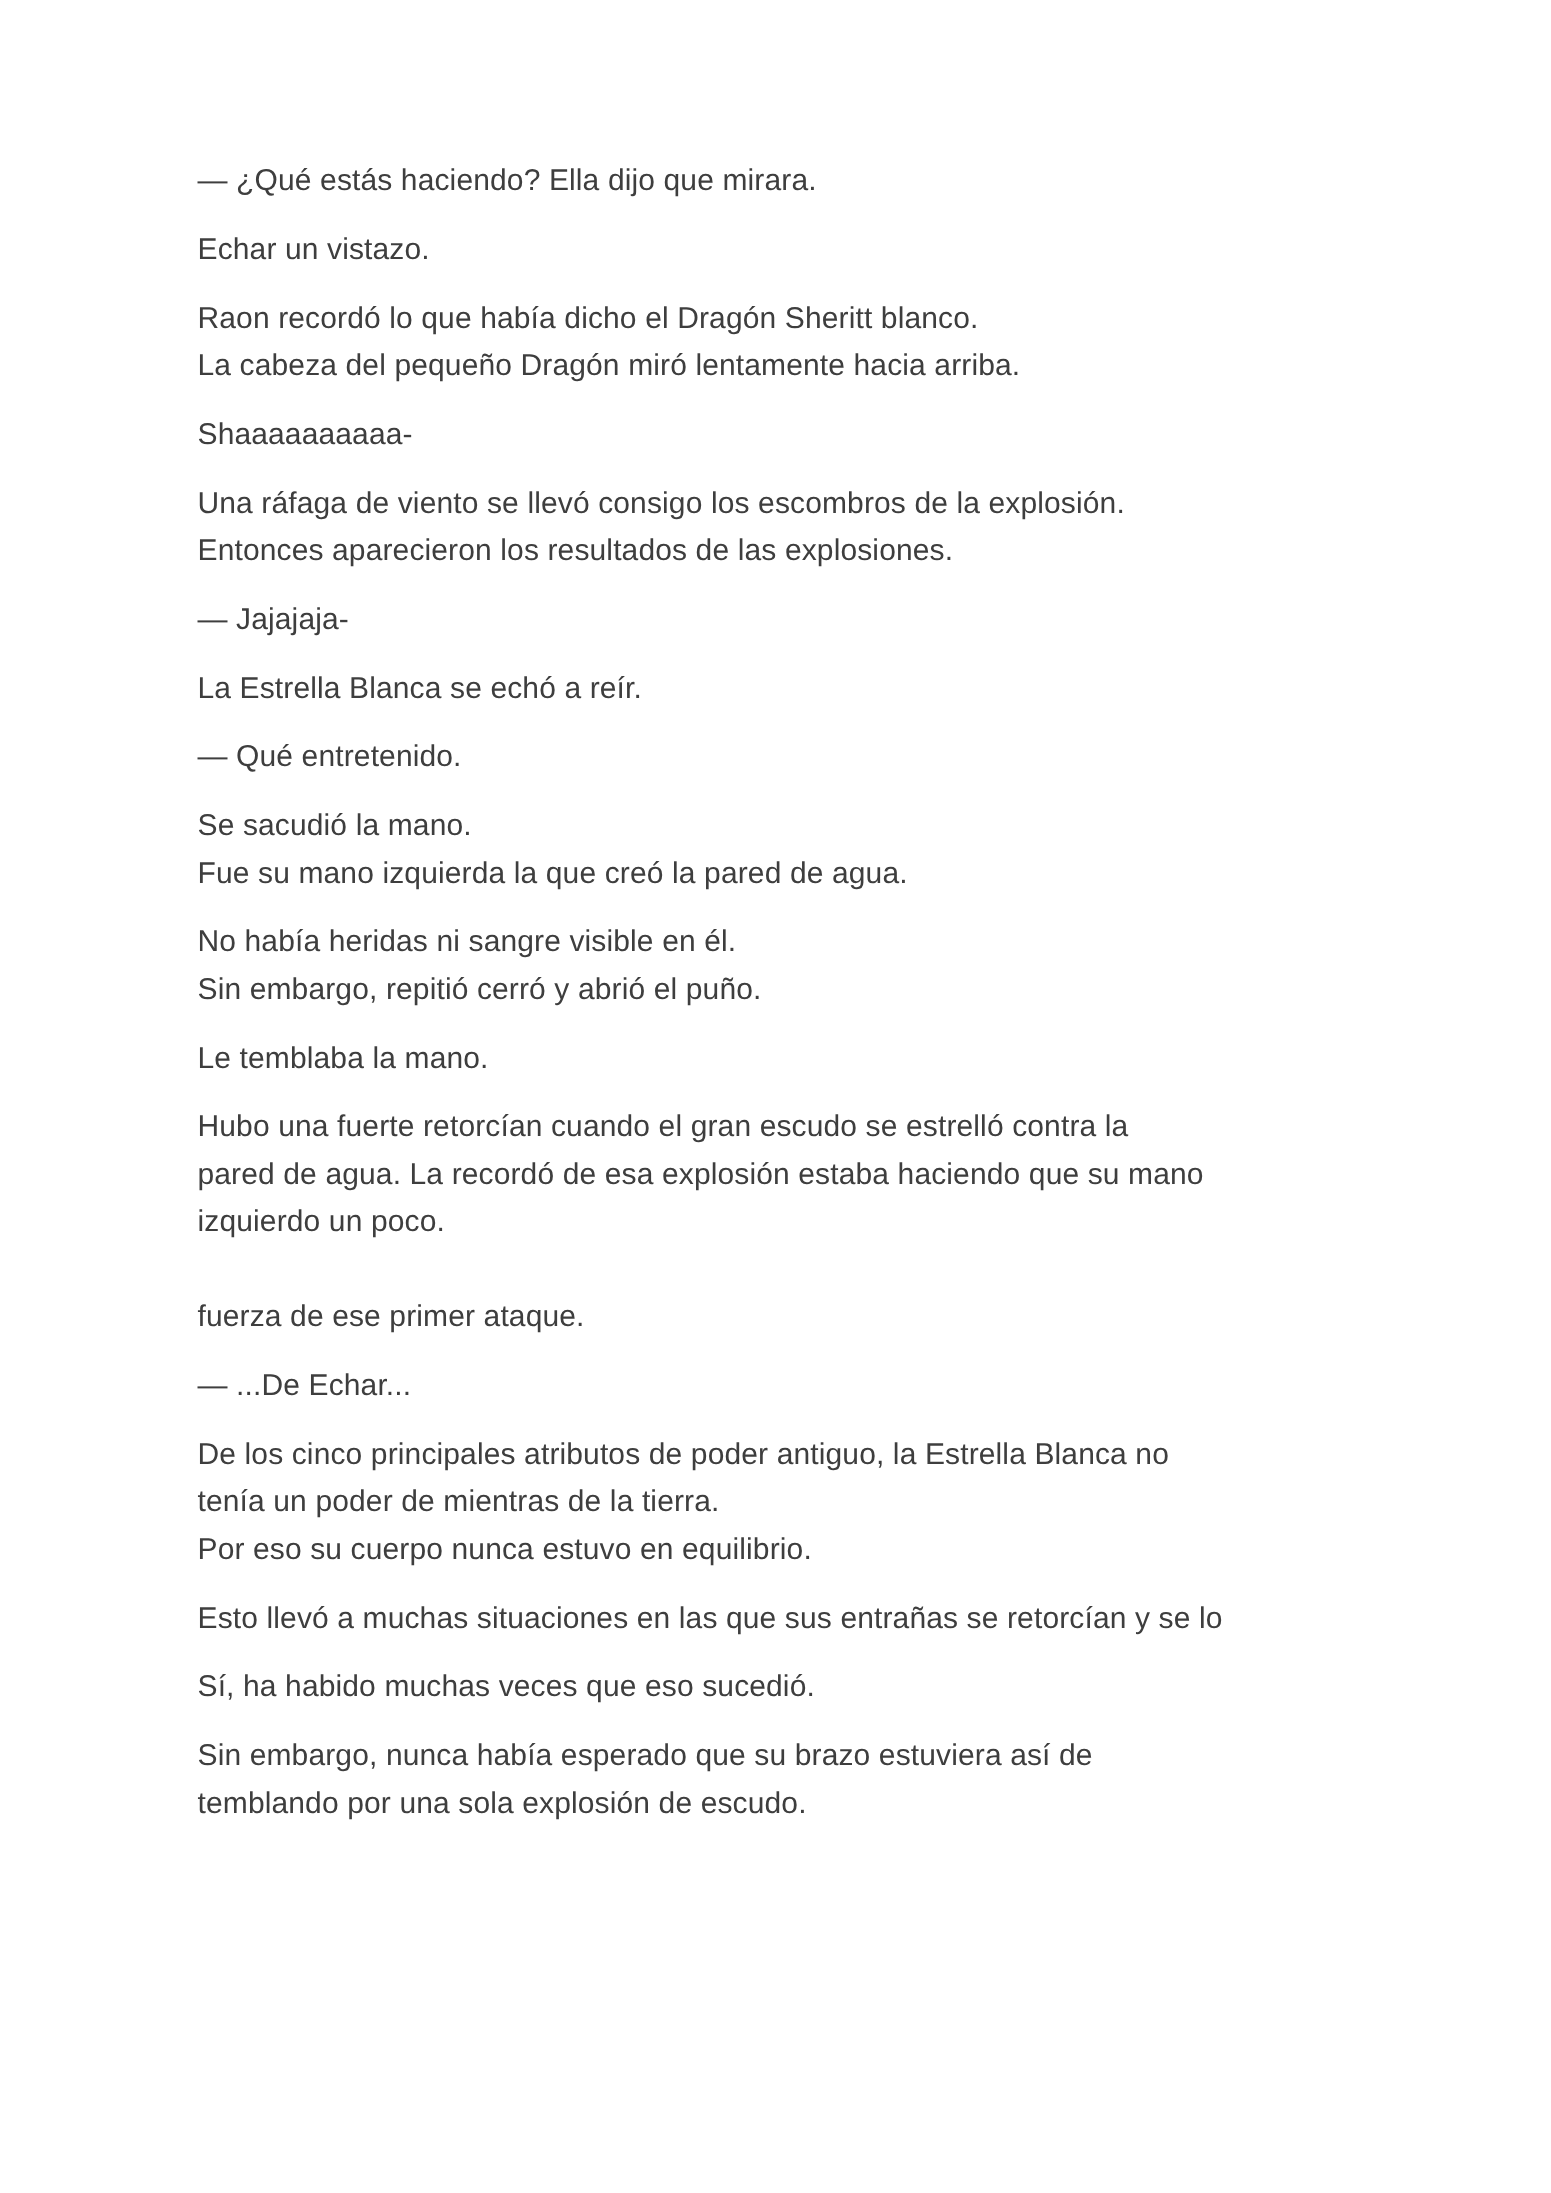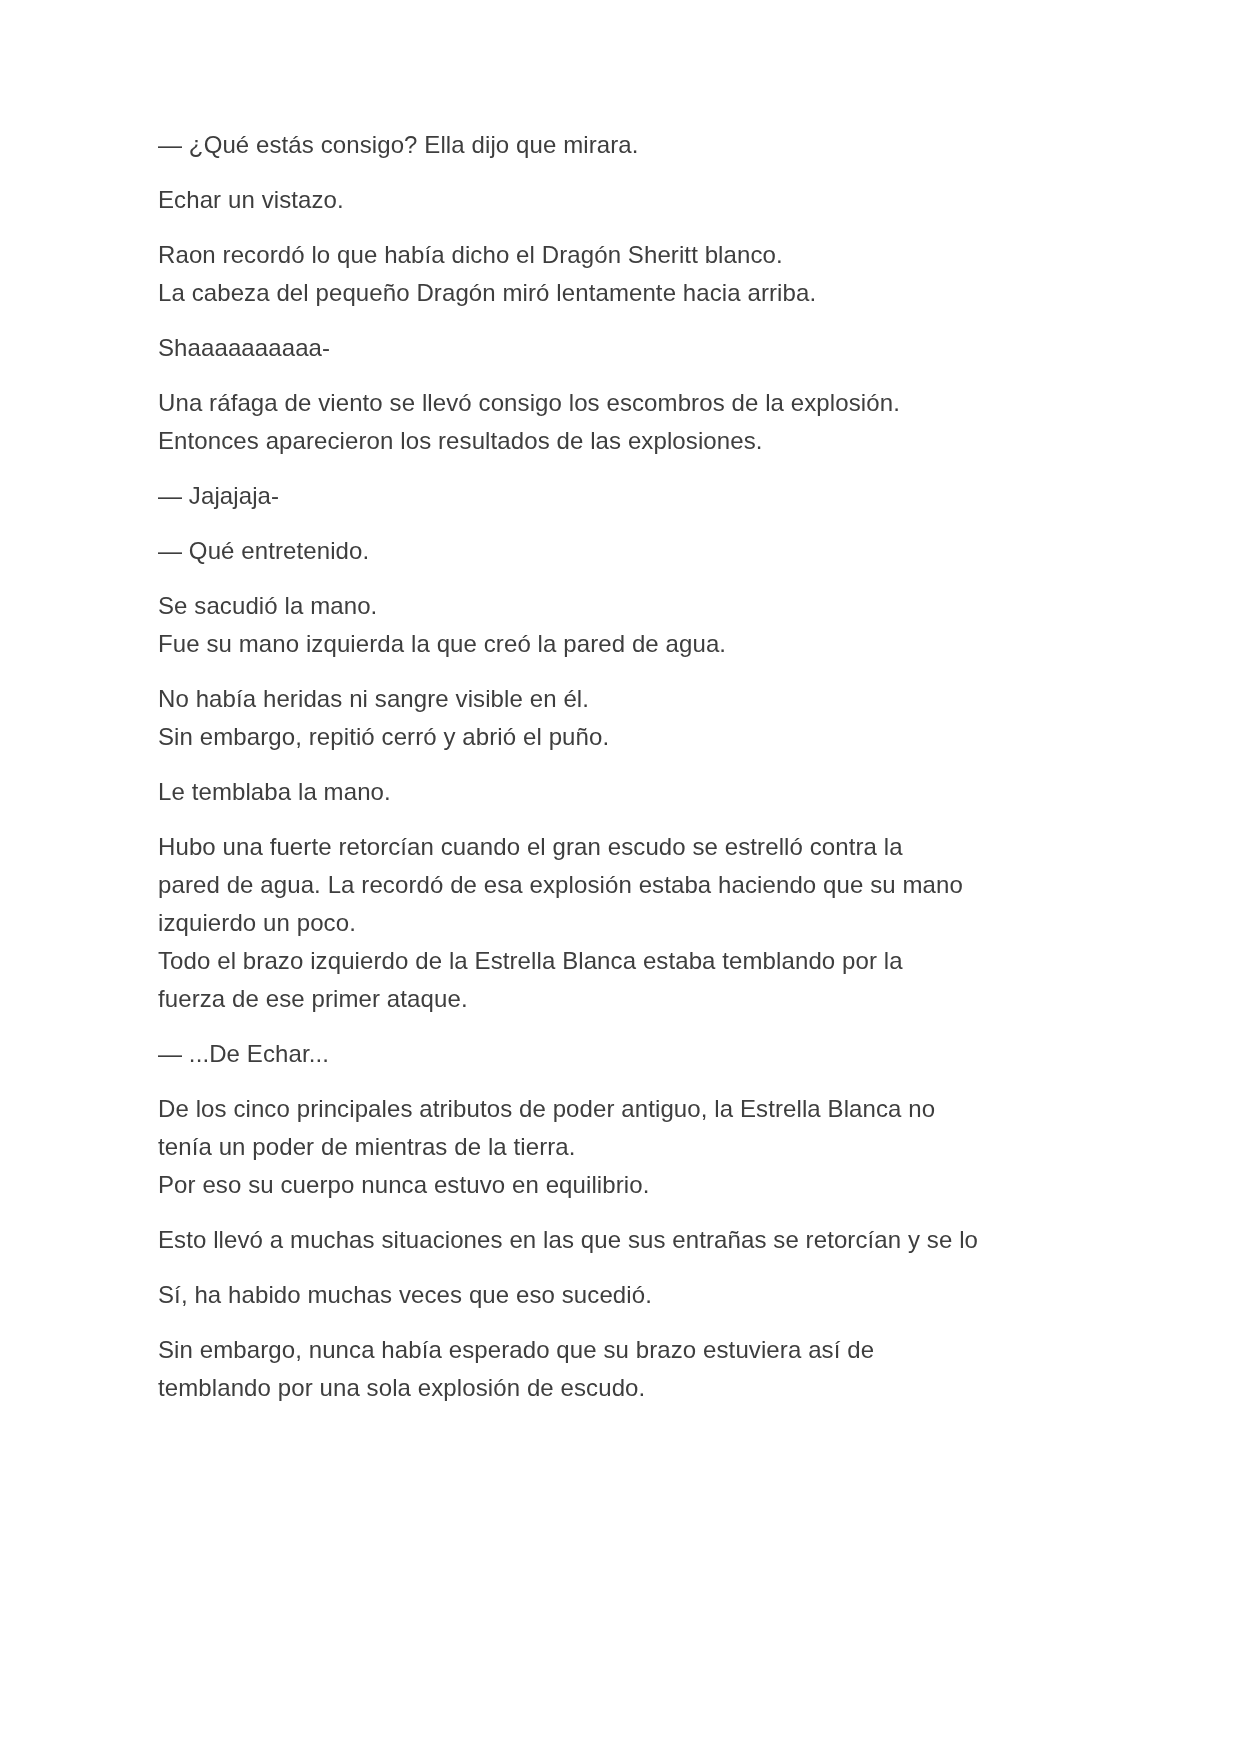--- a/index.html
+++ b/index.html
@@ -28,30 +28,31 @@
     color: #3e3e3e;
     letter-spacing: 0.1px;
     white-space: pre;
   }
 </style>
 </head>
 <body>
 
 <div class="page">
   <div class="text-content" id="text-content">
-      <p class="para"><span>— ¿Qué estás consigo? Ella dijo que mirara.</span></p>
+      <p class="para"><span>— ¿Qué estás haciendo? Ella dijo que mirara.</span></p>
       <p class="para"><span>Echar un vistazo.</span></p>
       <p class="para"><span>Raon recordó lo que había dicho el Dragón Sheritt blanco.</span><br><span>La cabeza del pequeño Dragón miró lentamente hacia arriba.</span></p>
       <p class="para"><span>Shaaaaaaaaaa-</span></p>
       <p class="para"><span>Una ráfaga de viento se llevó consigo los escombros de la explosión.</span><br><span>Entonces aparecieron los resultados de las explosiones.</span></p>
       <p class="para"><span>— Jajajaja-</span></p>
+      <p class="para"><span>La Estrella Blanca se echó a reír.</span></p>
       <p class="para"><span>— Qué entretenido.</span></p>
       <p class="para"><span>Se sacudió la mano.</span><br><span>Fue su mano izquierda la que creó la pared de agua.</span></p>
       <p class="para"><span>No había heridas ni sangre visible en él.</span><br><span>Sin embargo, repitió cerró y abrió el puño.</span></p>
       <p class="para"><span>Le temblaba la mano.</span></p>
-      <p class="para"><span>Hubo una fuerte retorcían cuando el gran escudo se estrelló contra la</span><br><span>pared de agua. La recordó de esa explosión estaba haciendo que su mano</span><br><span>izquierdo un poco.</span><br><span>Todo el brazo izquierdo de la Estrella Blanca estaba temblando por la</span><br><span>fuerza de ese primer ataque.</span></p>
+      <p class="para"><span>Hubo una fuerte retorcían cuando el gran escudo se estrelló contra la</span><br><span>pared de agua. La recordó de esa explosión estaba haciendo que su mano</span><br><span>izquierdo un poco.</span><br><br><span>fuerza de ese primer ataque.</span></p>
       <p class="para"><span>— ...De Echar...</span></p>
       <p class="para"><span>De los cinco principales atributos de poder antiguo, la Estrella Blanca no</span><br><span>tenía un poder de mientras de la tierra.</span><br><span>Por eso su cuerpo nunca estuvo en equilibrio.</span></p>
       <p class="para"><span>Esto llevó a muchas situaciones en las que sus entrañas se retorcían y se lo</span><br></p>
       <p class="para"><span>Sí, ha habido muchas veces que eso sucedió.</span></p>
       <p class="para"><span>Sin embargo, nunca había esperado que su brazo estuviera así de</span><br><span>temblando por una sola explosión de escudo.</span></p>
     </div>
 </div>
 
 </body></html>

